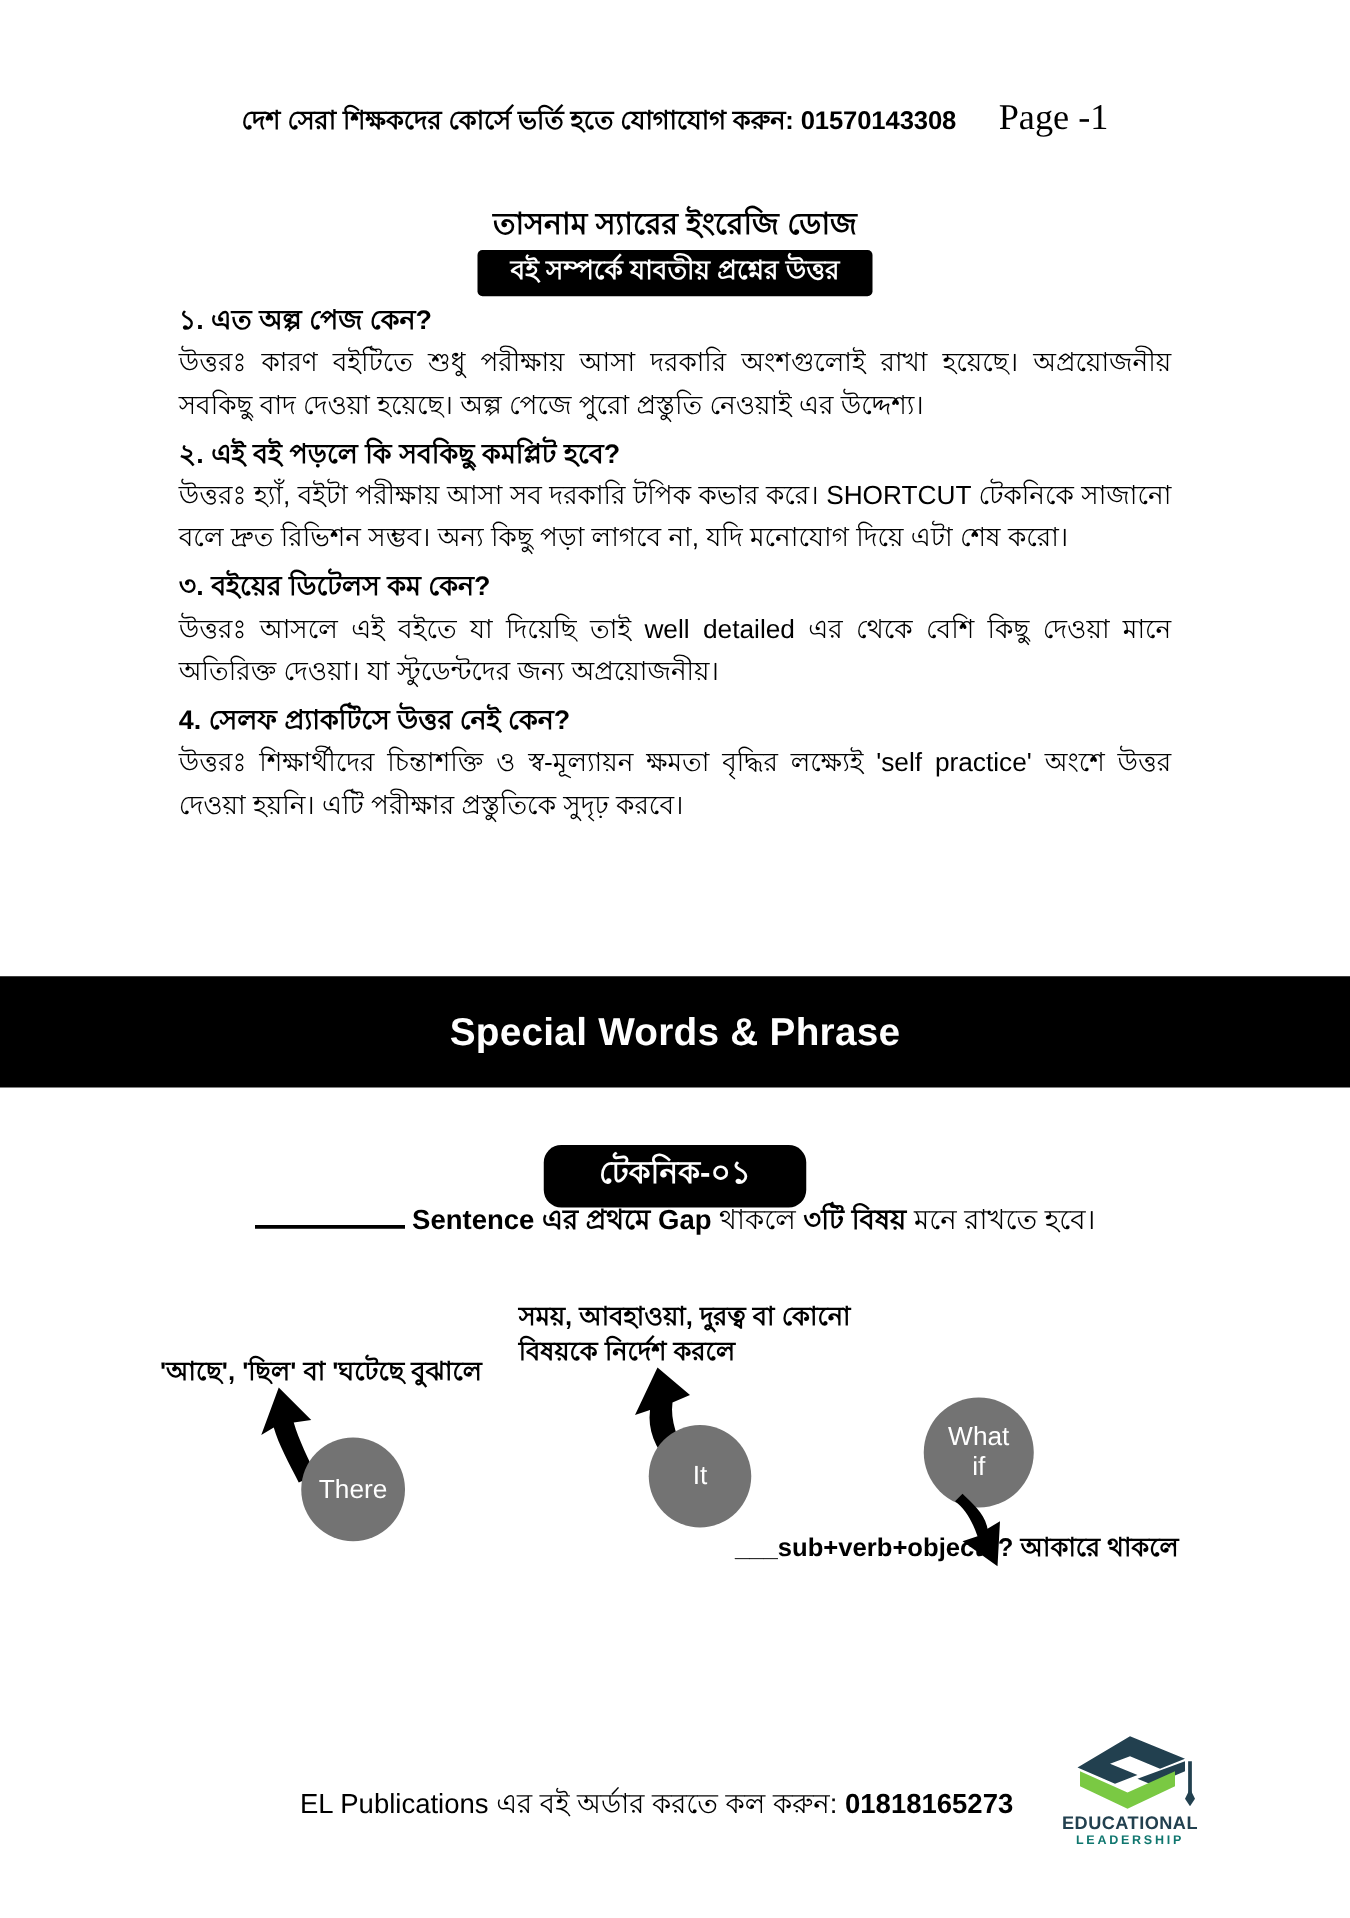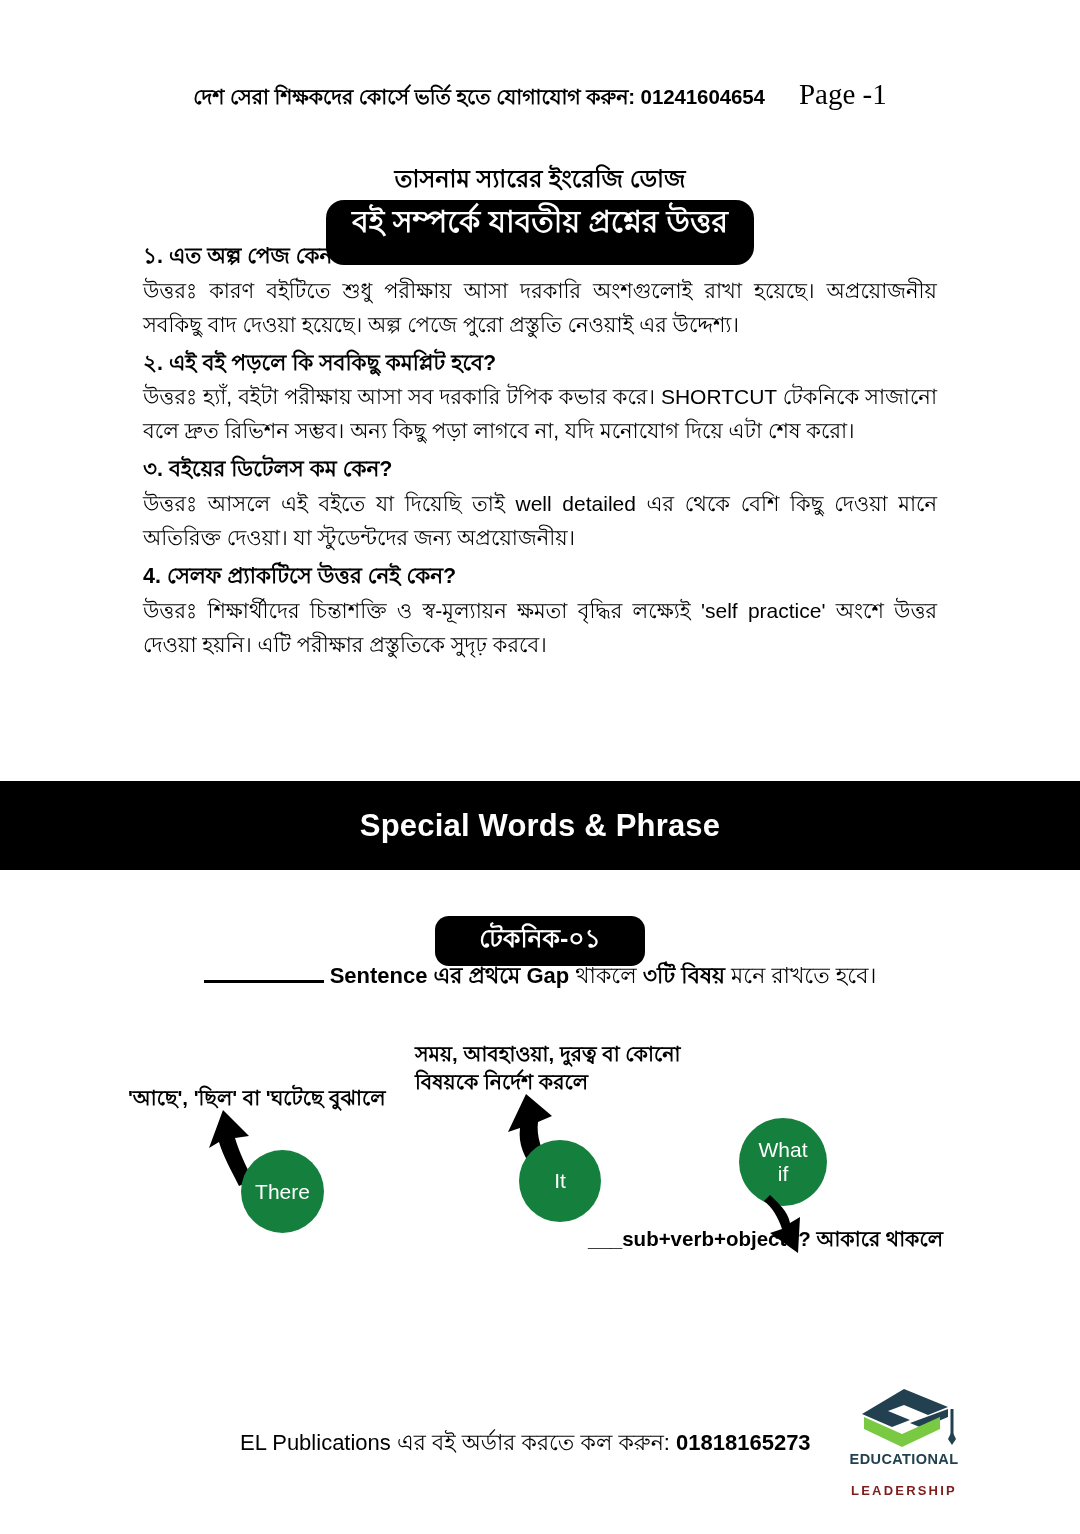--- a/index.html
+++ b/index.html
@@ -59,23 +59,23 @@
     position: absolute;
     top: 200px;
     left: 0;
     width: 1080px;
     text-align: center;
   }
   .title-badge {
     display: inline-block;
     background: #000000;
     color: #ffffff;
-    border-radius: 18px;
-    padding: 5px 26px 25px 26px;
-    font-size: 30px;
+    border-radius: 4px;
+    padding: 5px 26px 8px 26px;
+    font-size: 21px;
     font-weight: bold;
     line-height: 1.15;
   }
 
   
   .faq {
     position: absolute;
     top: 240px;
     left: 143px;
     width: 794px;
@@ -167,21 +167,21 @@
   .d-label {
     position: absolute;
     font-size: 20.5px;
     font-weight: bold;
     line-height: 1.38;
     white-space: nowrap;
   }
   .d-label.center { text-align: left; }
   .bubble {
     position: absolute;
-    background: #15803d;
+    background: #737373;
     color: #ffffff;
     border-radius: 50%;
     display: flex;
     align-items: center;
     justify-content: center;
     text-align: center;
     font-size: 21px;
     font-weight: normal;
     line-height: 1.12;
   }
@@ -216,29 +216,29 @@
   .logo-word {
     position: absolute;
     left: 0;
     width: 112px;
     text-align: center;
     font-size: 14.5px;
     font-weight: bold;
     letter-spacing: 0.4px;
   }
   .logo-word.top  { top: 64px; color: #22404f; }
-  .logo-word.bot  { top: 96px; color: #7f1d1d; letter-spacing: 2.2px; font-size: 13px; }
+  .logo-word.bot  { top: 80px; color: #0f766e; letter-spacing: 2.2px; font-size: 10px; }
 </style>
 </head>
 <body>
 
 <div class="page">
 
   <div class="page-header">
-    <span class="header-contact">দেশ সেরা শিক্ষকদের কোর্সে ভর্তি হতে যোগাযোগ করুন: 01241604654</span><span class="header-page">Page -1</span>
+    <span class="header-contact">দেশ সেরা শিক্ষকদের কোর্সে ভর্তি হতে যোগাযোগ করুন: 01570143308</span><span class="header-page">Page -1</span>
   </div>
 
   <div class="doc-title">তাসনাম স্যারের ইংরেজি ডোজ</div>
   <div class="title-badge-wrap">
     <span class="title-badge">বই সম্পর্কে যাবতীয় প্রশ্নের উত্তর</span>
   </div>
 
   <div class="faq">
     <div class="faq-item">
       <p class="faq-q">১. এত অল্প পেজ কেন?</p>

